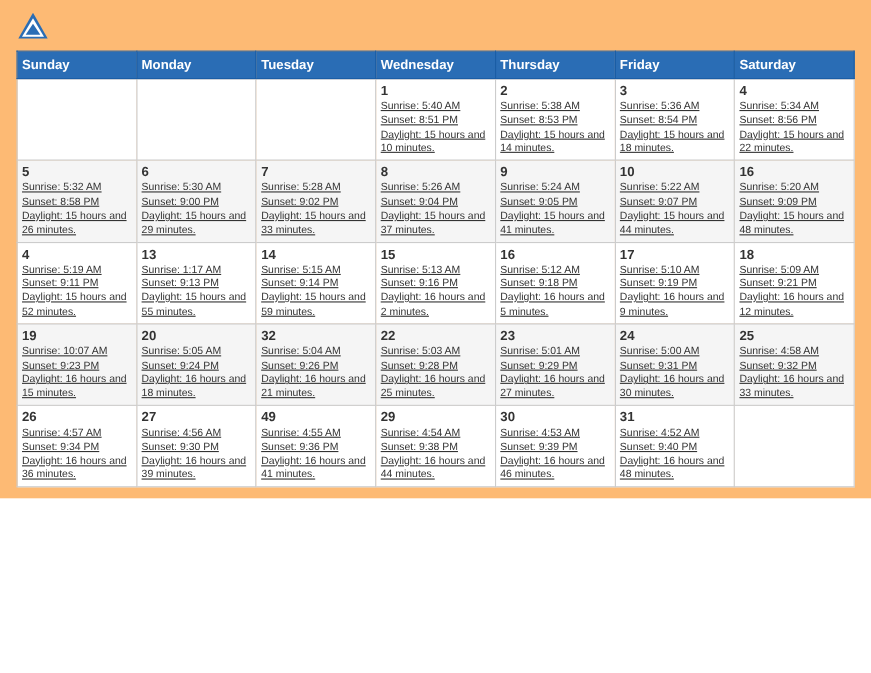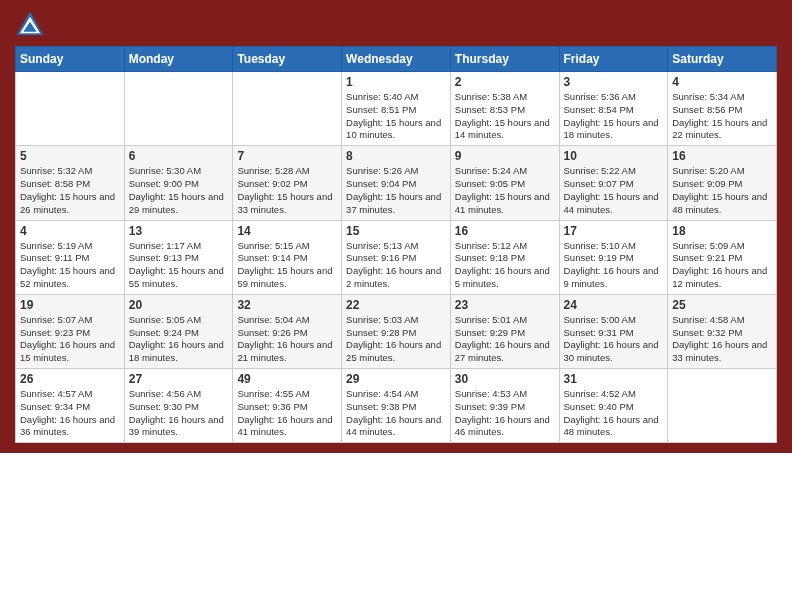--- a/index.html
+++ b/index.html
@@ -4,21 +4,21 @@
   <style>
     * { box-sizing: border-box; margin: 0; padding: 0; }
     body {
       font-family: Arial, sans-serif;
       background: #fff;
       width: 792px;
       min-height: 612px;
     }
     .page {
       width: 792px;
-      background: #7f1d1d;
+      background: #fdba74;
       padding: 10px 15px 10px 15px;
     }
     .header {
       display: flex;
       justify-content: space-between;
       align-items: flex-start;
       margin-bottom: 6px;
     }
     .logo {
       display: flex;
@@ -94,20 +94,21 @@
     .day-number {
       font-size: 12px;
       font-weight: bold;
       margin-bottom: 2px;
       display: block;
     }
     .day-info {
       font-size: 9.5px;
       line-height: 1.35;
       color: #333;
+      text-decoration: underline;
     }
     .empty-cell {
       background: #f9f9f9;
     }
   </style>
 </head>
 <body>
 
 <div class="page">
   <div class="header">
@@ -272,21 +273,21 @@
             <span class="day-number">18</span>
             <div class="day-info">Sunrise: 5:09 AM
 Sunset: 9:21 PM
 Daylight: 16 hours
 and 12 minutes.</div>
           </td>
         </tr>
         <tr>
           <td>
             <span class="day-number">19</span>
-            <div class="day-info">Sunrise: 5:07 AM
+            <div class="day-info">Sunrise: 10:07 AM
 Sunset: 9:23 PM
 Daylight: 16 hours
 and 15 minutes.</div>
           </td>
           <td>
             <span class="day-number">20</span>
             <div class="day-info">Sunrise: 5:05 AM
 Sunset: 9:24 PM
 Daylight: 16 hours
 and 18 minutes.</div>

